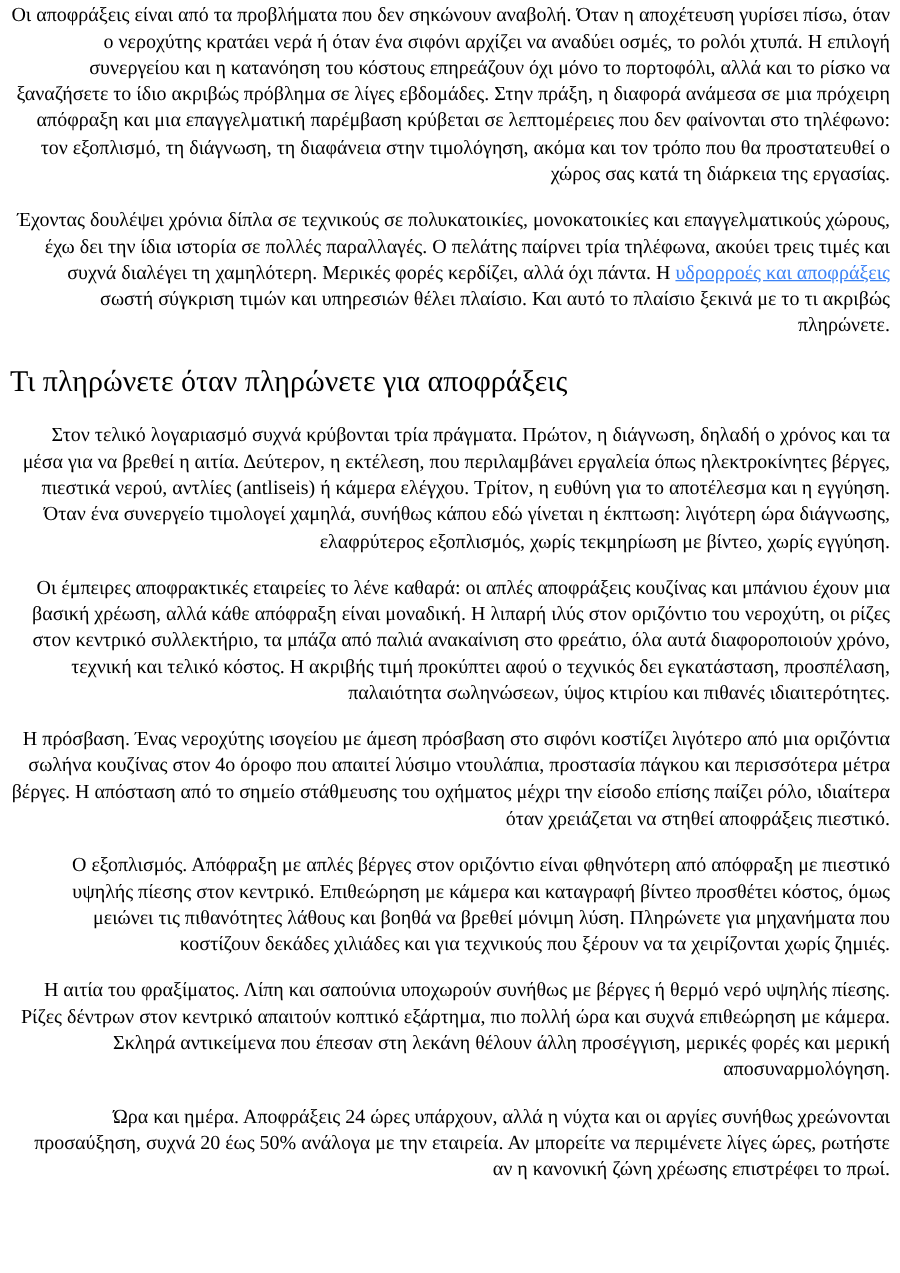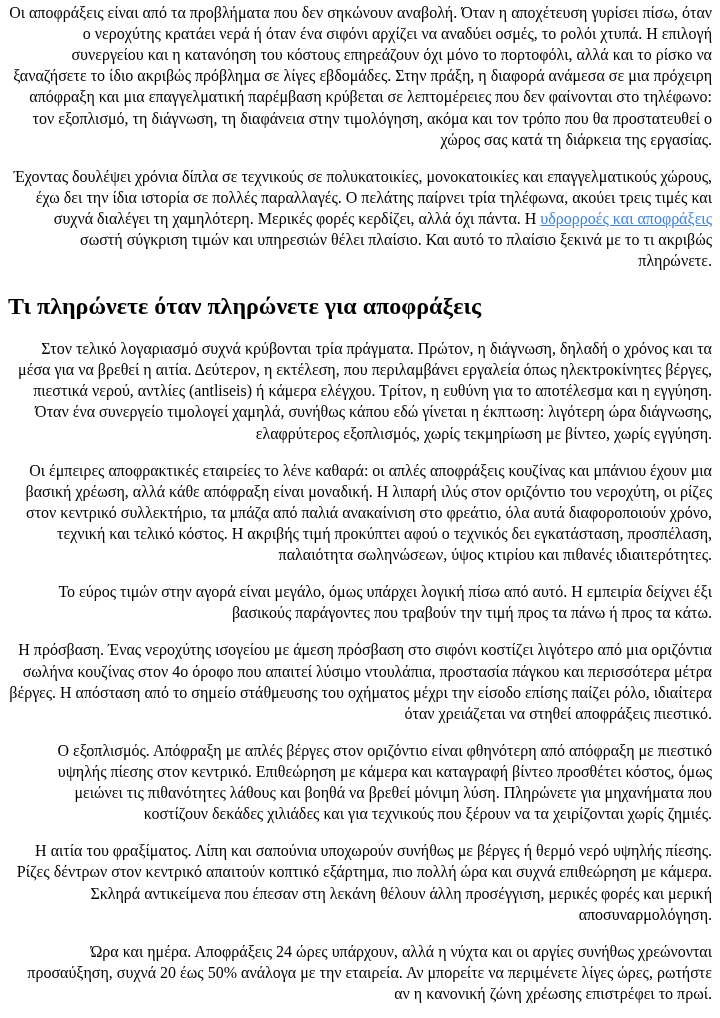--- a/index.html
+++ b/index.html
@@ -21,21 +21,21 @@
   }
   p {
     margin: 16px 0;
     text-align: right;
   }
   p.first {
     margin-top: 0;
   }
   h2 {
     font-size: 24px;
-    font-weight: bold;
+    font-weight: normal;
     line-height: 1.2;
     margin: 21px 0 17px 0;
   }
   a.body-link {
     color: #3b82f6;
     text-decoration: underline;
     cursor: pointer;
   }
 </style>
 </head>
@@ -47,21 +47,20 @@
 
   <p><span>Έχοντας δουλέψει χρόνια δίπλα σε τεχνικούς σε πολυκατοικίες, μονοκατοικίες και επαγγελματικούς χώρους, έχω δει την ίδια ιστορία σε πολλές παραλλαγές. Ο πελάτης παίρνει τρία τηλέφωνα, ακούει τρεις τιμές και συχνά διαλέγει τη χαμηλότερη. Μερικές φορές κερδίζει, αλλά όχι πάντα. Η </span><a class="body-link" href="#">υδρορροές και αποφράξεις</a><span> σωστή σύγκριση τιμών και υπηρεσιών θέλει πλαίσιο. Και αυτό το πλαίσιο ξεκινά με το τι ακριβώς πληρώνετε.</span></p>
 
   <h2>Τι πληρώνετε όταν πληρώνετε για αποφράξεις</h2>
 
   <p>Στον τελικό λογαριασμό συχνά κρύβονται τρία πράγματα. Πρώτον, η διάγνωση, δηλαδή ο χρόνος και τα μέσα για να βρεθεί η αιτία. Δεύτερον, η εκτέλεση, που περιλαμβάνει εργαλεία όπως ηλεκτροκίνητες βέργες, πιεστικά νερού, αντλίες (antliseis) ή κάμερα ελέγχου. Τρίτον, η ευθύνη για το αποτέλεσμα και η εγγύηση. Όταν ένα συνεργείο τιμολογεί χαμηλά, συνήθως κάπου εδώ γίνεται η έκπτωση: λιγότερη ώρα διάγνωσης, ελαφρύτερος εξοπλισμός, χωρίς τεκμηρίωση με βίντεο, χωρίς εγγύηση.</p>
 
   <p>Οι έμπειρες αποφρακτικές εταιρείες το λένε καθαρά: οι απλές αποφράξεις κουζίνας και μπάνιου έχουν μια βασική χρέωση, αλλά κάθε απόφραξη είναι μοναδική. Η λιπαρή ιλύς στον οριζόντιο του νεροχύτη, οι ρίζες στον κεντρικό συλλεκτήριο, τα μπάζα από παλιά ανακαίνιση στο φρεάτιο, όλα αυτά διαφοροποιούν χρόνο, τεχνική και τελικό κόστος. Η ακριβής τιμή προκύπτει αφού ο τεχνικός δει εγκατάσταση, προσπέλαση, παλαιότητα σωληνώσεων, ύψος κτιρίου και πιθανές ιδιαιτερότητες.</p>
 
 
-  <p>Το εύρος τιμών στην αγορά είναι μεγάλο, όμως υπάρχει λογική πίσω από αυτό. Η εμπειρία δείχνει έξι βασικούς παράγοντες που τραβούν την τιμή προς τα πάνω ή προς τα κάτω.</p>
 
   <p>Η πρόσβαση. Ένας νεροχύτης ισογείου με άμεση πρόσβαση στο σιφόνι κοστίζει λιγότερο από μια οριζόντια σωλήνα κουζίνας στον 4ο όροφο που απαιτεί λύσιμο ντουλάπια, προστασία πάγκου και περισσότερα μέτρα βέργες. Η απόσταση από το σημείο στάθμευσης του οχήματος μέχρι την είσοδο επίσης παίζει ρόλο, ιδιαίτερα όταν χρειάζεται να στηθεί αποφράξεις πιεστικό.</p>
 
   <p>Ο εξοπλισμός. Απόφραξη με απλές βέργες στον οριζόντιο είναι φθηνότερη από απόφραξη με πιεστικό υψηλής πίεσης στον κεντρικό. Επιθεώρηση με κάμερα και καταγραφή βίντεο προσθέτει κόστος, όμως μειώνει τις πιθανότητες λάθους και βοηθά να βρεθεί μόνιμη λύση. Πληρώνετε για μηχανήματα που κοστίζουν δεκάδες χιλιάδες και για τεχνικούς που ξέρουν να τα χειρίζονται χωρίς ζημιές.</p>
 
   <p>Η αιτία του φραξίματος. Λίπη και σαπούνια υποχωρούν συνήθως με βέργες ή θερμό νερό υψηλής πίεσης. Ρίζες δέντρων στον κεντρικό απαιτούν κοπτικό εξάρτημα, πιο πολλή ώρα και συχνά επιθεώρηση με κάμερα. Σκληρά αντικείμενα που έπεσαν στη λεκάνη θέλουν άλλη προσέγγιση, μερικές φορές και μερική αποσυναρμολόγηση.</p>
 
   <p>Ώρα και ημέρα. Αποφράξεις 24 ώρες υπάρχουν, αλλά η νύχτα και οι αργίες συνήθως χρεώνονται προσαύξηση, συχνά 20 έως 50% ανάλογα με την εταιρεία. Αν μπορείτε να περιμένετε λίγες ώρες, ρωτήστε αν η κανονική ζώνη χρέωσης επιστρέφει το πρωί.</p>
 
 </article>

